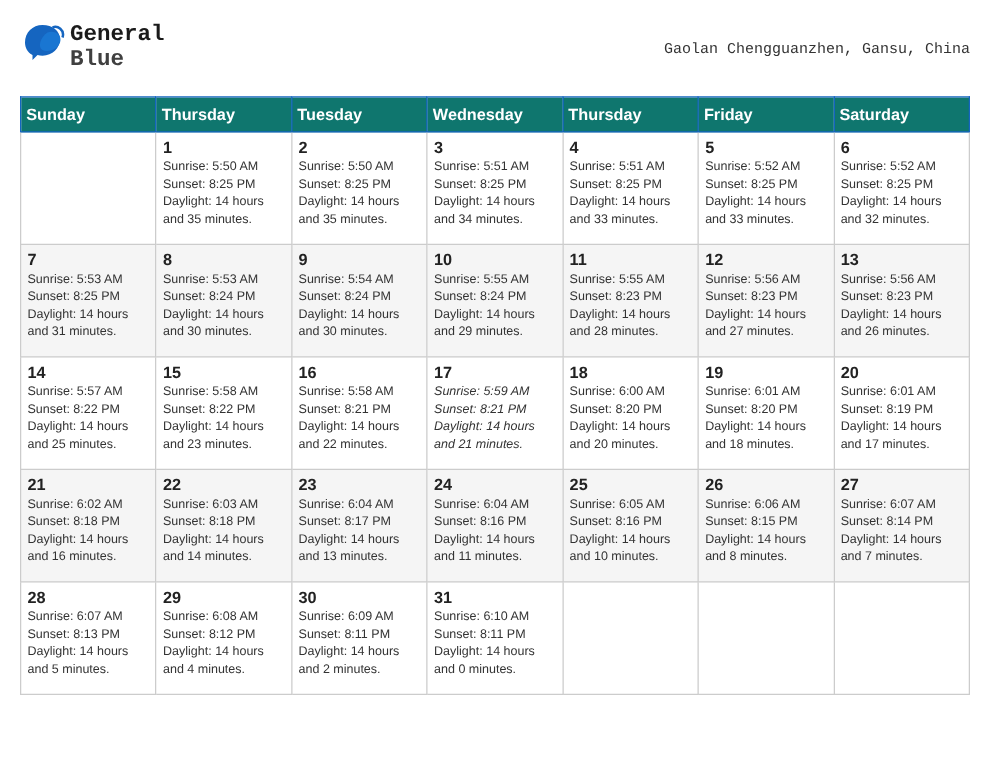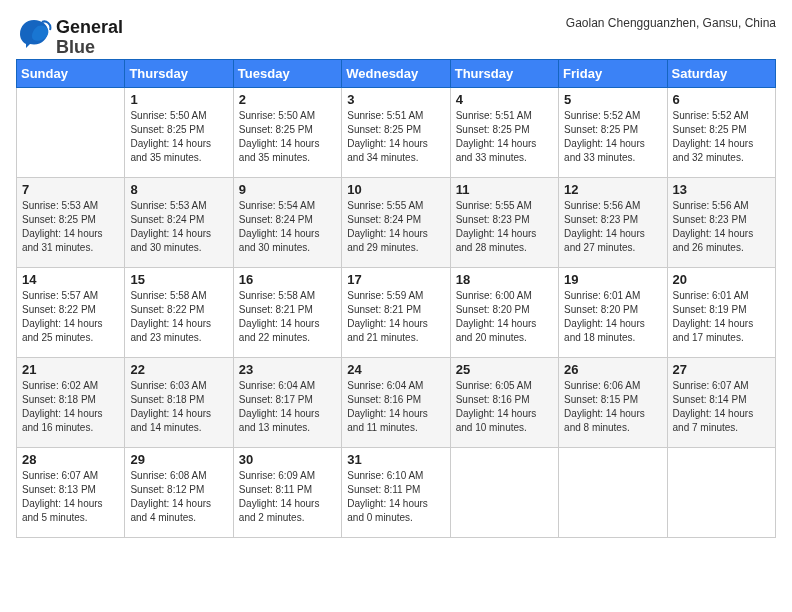--- a/index.html
+++ b/index.html
@@ -6,42 +6,43 @@
     body {
       font-family: Arial, sans-serif;
       background: #fff;
       width: 792px;
       min-height: 612px;
       padding: 16px;
     }
     .header {
       display: flex;
       justify-content: space-between;
-      align-items: flex-start;
-      margin-bottom: 0;
+      align-items: center;
+      margin-bottom: 16px;
+      font-family: Liberation Mono, monospace;
     }
     .title-block {
       text-align: right;
     }
     .month-title {
       font-size: 38px;
       font-weight: bold;
       color: #1a1a1a;
     }
     .location-title {
       font-size: 12px;
       color: #333;
     }
     table {
       width: 100%;
       border-collapse: collapse;
       table-layout: fixed;
     }
     thead tr th {
-      background-color: #3b82f6;
+      background-color: #0f766e;
       color: #fff;
       font-size: 13px;
       font-weight: bold;
       padding: 6px 4px;
       text-align: left;
       border: 1px solid #1565c0;
     }
     tbody tr td {
       border: 1px solid #ccc;
       vertical-align: top;
@@ -241,21 +242,21 @@
         </td>
         <td>
           <span class="day-num">16</span>
           <div class="day-info" style="white-space: pre-line;">Sunrise: 5:58 AM
 Sunset: 8:21 PM
 Daylight: 14 hours
 and 22 minutes.</div>
         </td>
         <td>
           <span class="day-num">17</span>
-          <div class="day-info" style="white-space: pre-line;">Sunrise: 5:59 AM
+          <div class="day-info" style="white-space: pre-line; font-style: italic;">Sunrise: 5:59 AM
 Sunset: 8:21 PM
 Daylight: 14 hours
 and 21 minutes.</div>
         </td>
         <td>
           <span class="day-num">18</span>
           <div class="day-info" style="white-space: pre-line;">Sunrise: 6:00 AM
 Sunset: 8:20 PM
 Daylight: 14 hours
 and 20 minutes.</div>

